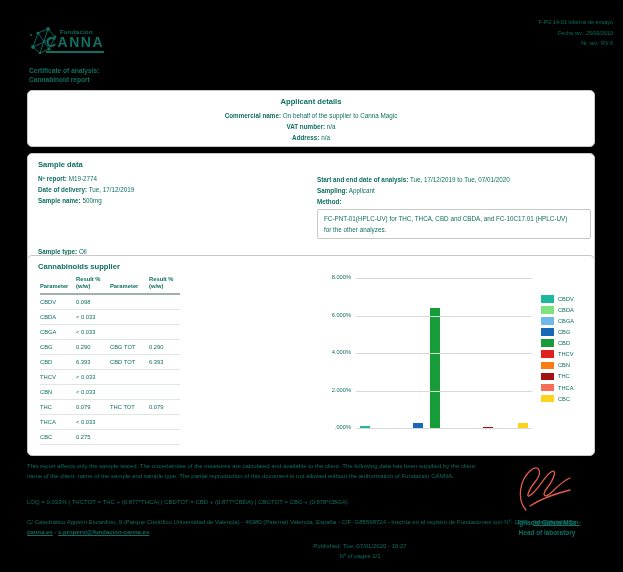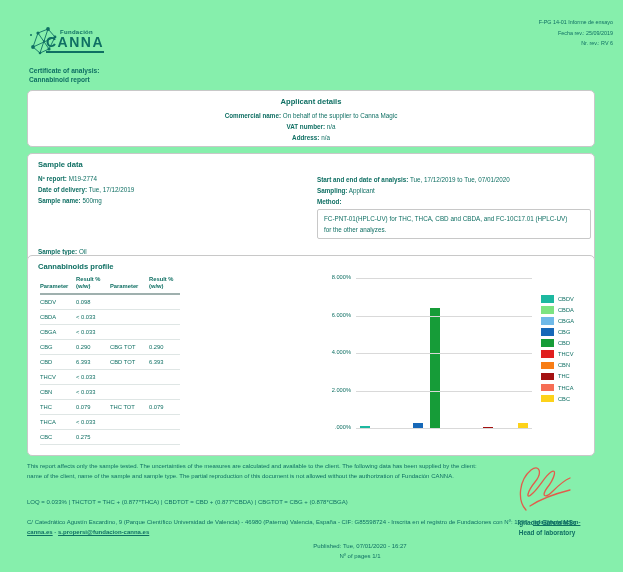--- a/index.html
+++ b/index.html
@@ -1,16 +1,16 @@
 <!DOCTYPE html>
 <html><head>
 <meta charset="utf-8">
 <style>
   html,body{margin:0;padding:0;background:#fff;}
-  .page{position:relative;width:623px;height:572px;background:#86efac;
+  .page{position:relative;width:623px;height:572px;background:#000000;
         font-family:"Liberation Sans",sans-serif;color:#0f6f63;overflow:hidden;}
 
   
   .docref{position:absolute;top:17px;right:10px;text-align:right;
           font-size:5.4px;line-height:1.95;color:#0f6f63;}
   .logo{position:absolute;left:28px;top:25px;}
   .logo-icon{position:absolute;left:0;top:0;}
   .logo-text{position:absolute;left:18px;top:4px;white-space:nowrap;}
   .logo-small{font-size:6px;font-weight:bold;margin-left:14px;letter-spacing:.3px;}
   .logo-big{font-size:14px;font-weight:bold;letter-spacing:1.5px;
@@ -160,21 +160,21 @@
         <span class="lbl">Method:</span>
       </div>
       <div class="method-box">
         <div>FC-PNT-01(HPLC-UV) for THC, THCA, CBD and CBDA, and FC-10C17.01 (HPLC-UV)</div>
         <div>for the other analyzes.</div>
       </div>
     </div>
   </div>
 
   <div class="box box-profile">
-    <div class="section-title">Cannabinoids profile</div>
+    <div class="section-title">Cannabinoids supplier</div>
 
     <table class="ctable">
       <thead>
           <tr>
             <th>Parameter</th>
             <th>Result % (w/w)</th>
             <th>Parameter</th>
             <th>Result % (w/w)</th>
           </tr>
         </thead>

